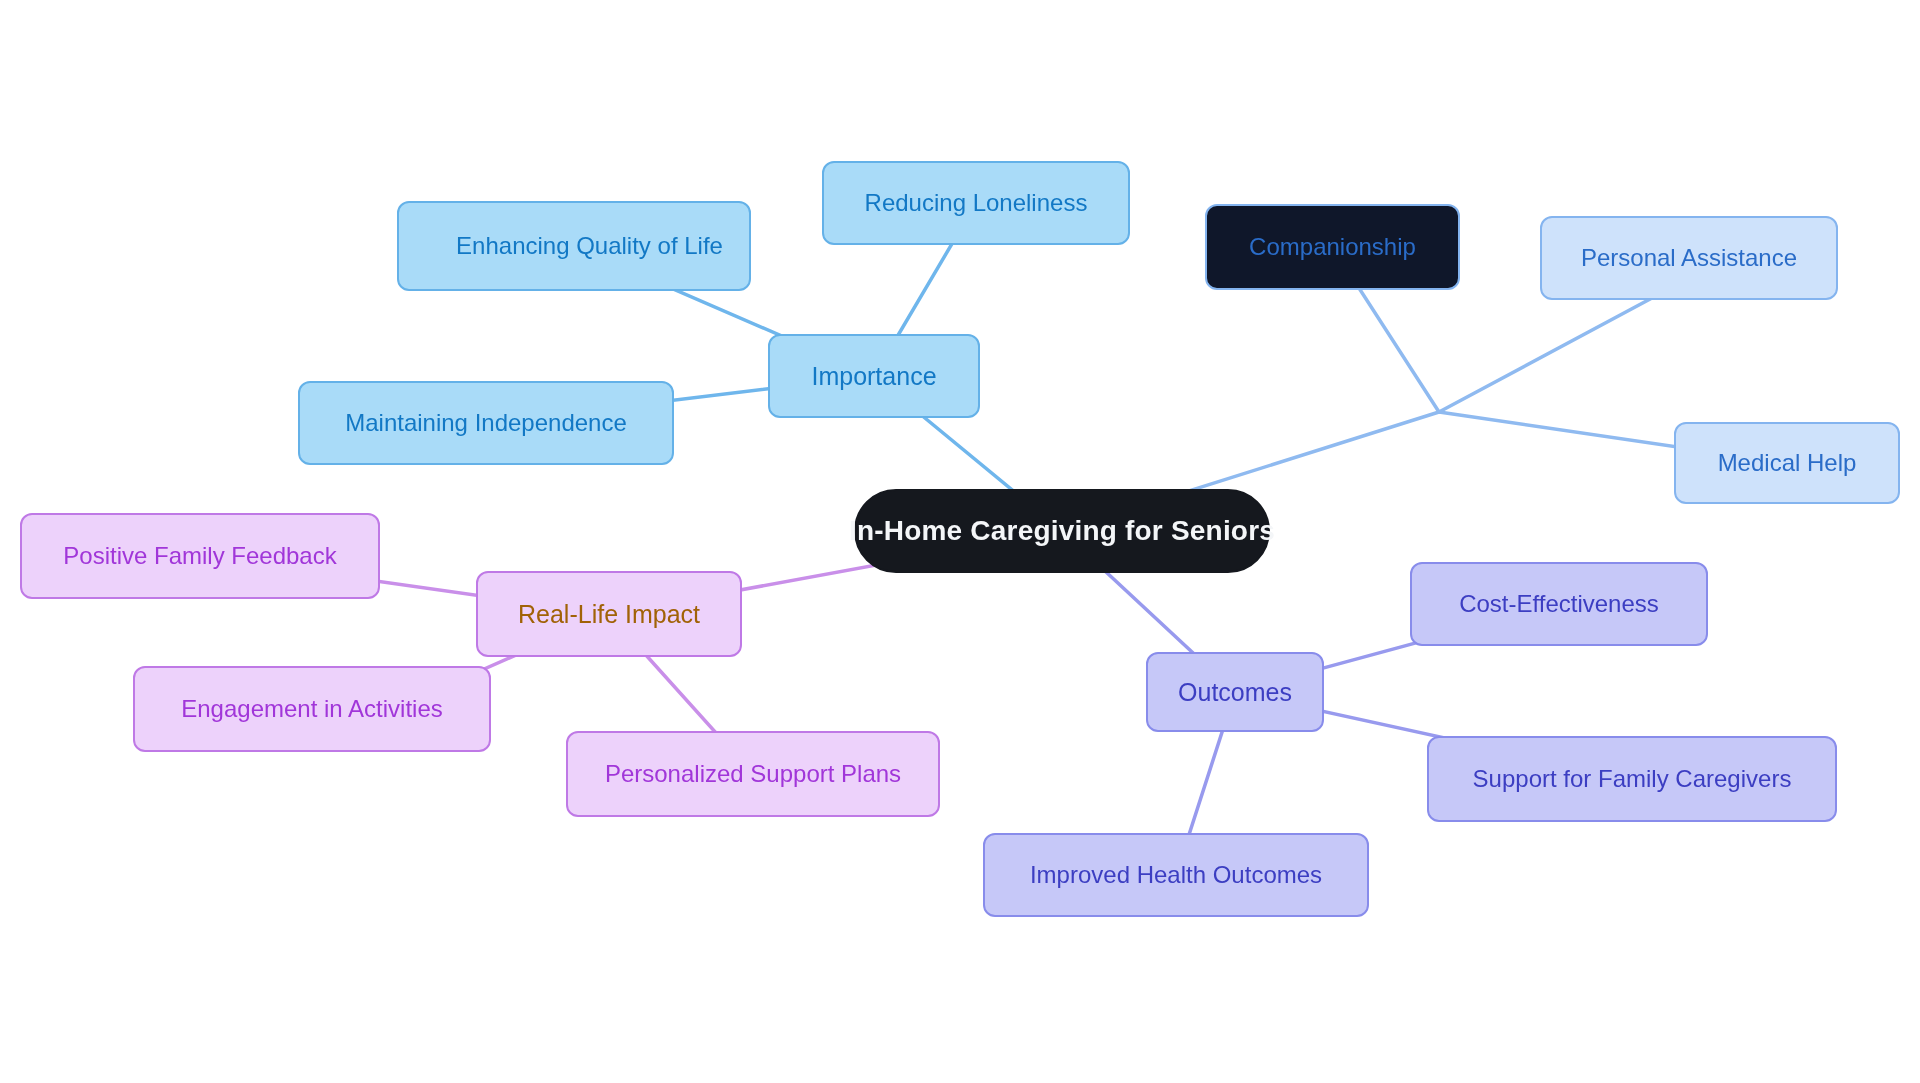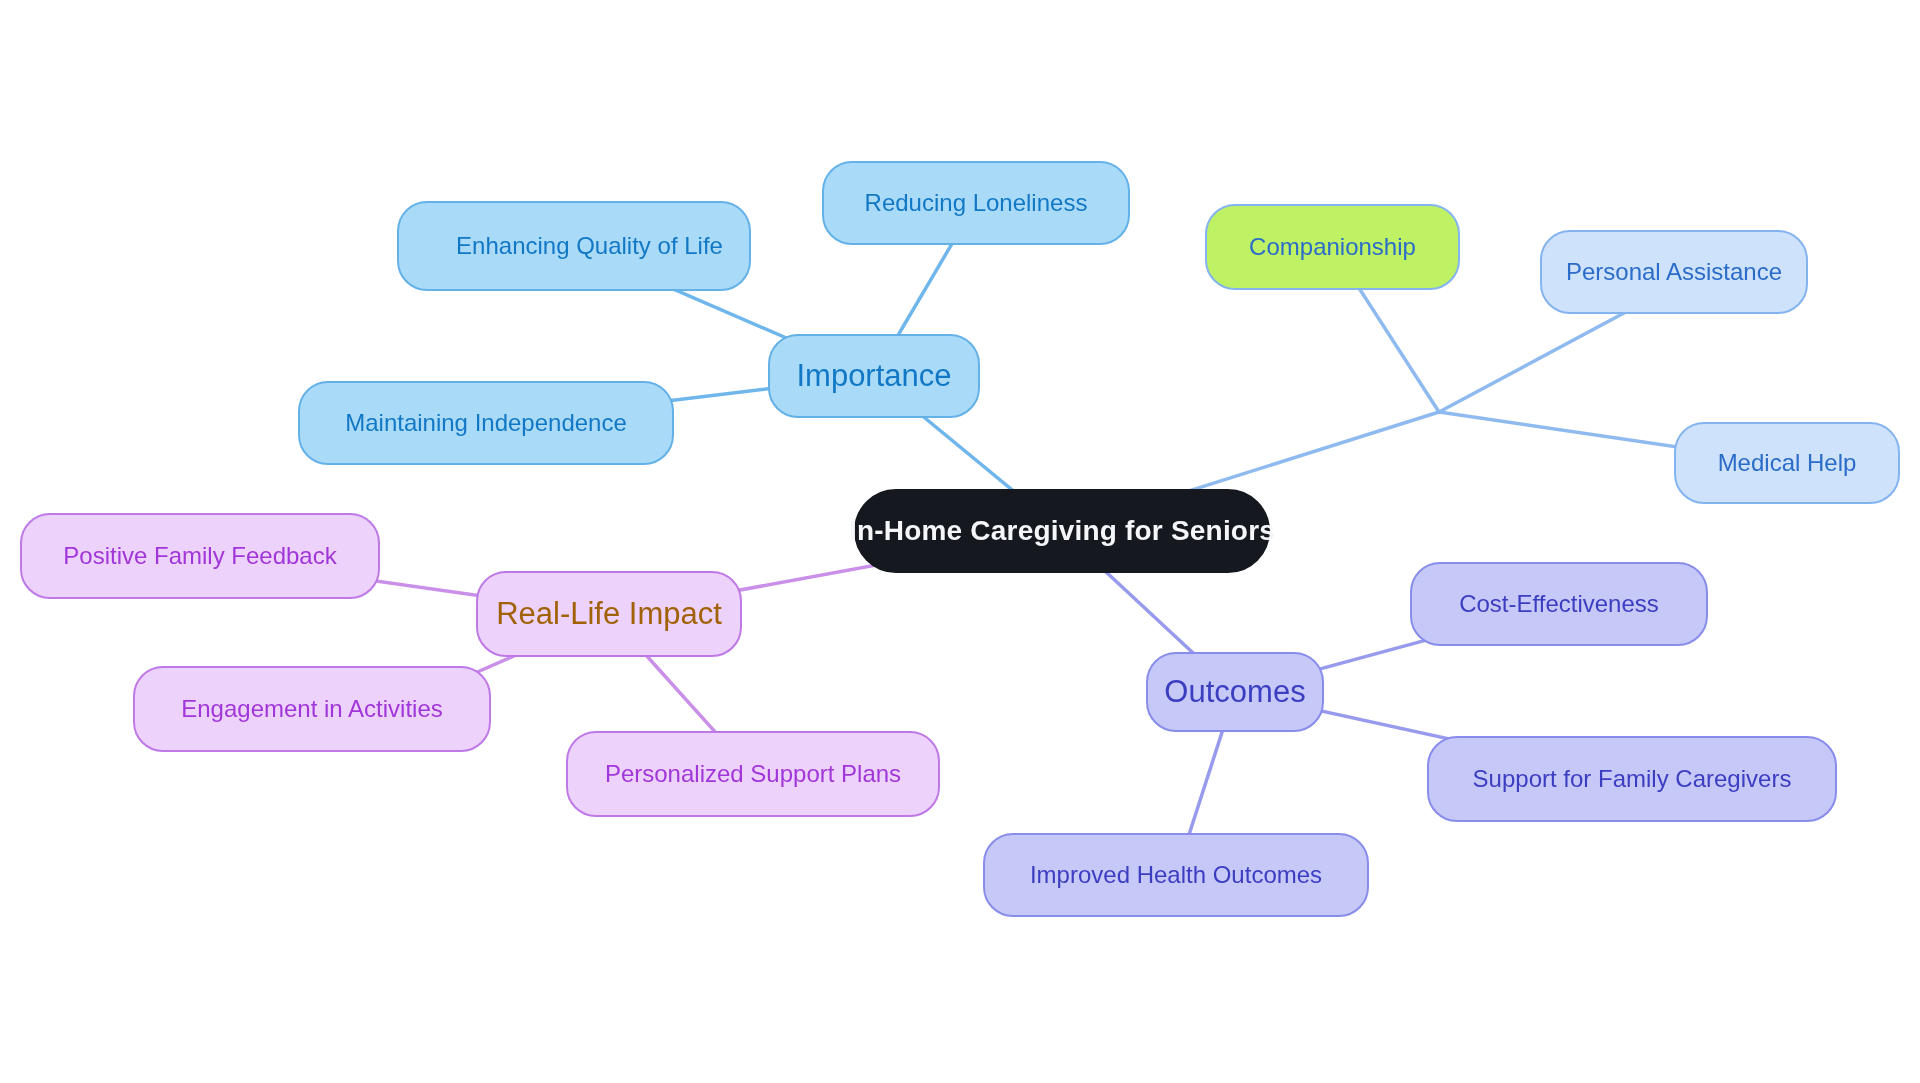--- a/index.html
+++ b/index.html
@@ -17,29 +17,29 @@
     width: 1920px; height: 1083px;
     z-index: 0;
   }
   .node {
     position: absolute;
     display: flex;
     align-items: center;
     justify-content: center;
     box-sizing: border-box;
     border: 2px solid transparent;
-    border-radius: 30px;
+    border-radius: 12px;
     z-index: 1;
     text-align: center;
     line-height: 1.15;
     white-space: nowrap;
     cursor: default;
   }
   .node.child { font-size: 24px; }
-  .node.main  { font-size: 31px; }
+  .node.main  { font-size: 25px; }
   .node.center {
     font-size: 28px;
     border-radius: 42px;
     letter-spacing: 0.2px;
     font-weight: bold;
   }
 </style>
 </head>
 <body>
 
@@ -70,24 +70,24 @@
     </div>
     <div class="node child" style="left: 397px; top: 201px; width: 354px; height: 90px; background: rgb(169, 219, 248); border-color: rgb(100, 177, 232); color: rgb(18, 120, 197); padding-left: 31px;">
       <span>Enhancing Quality of Life</span>
     </div>
     <div class="node child" style="left: 822px; top: 161px; width: 308px; height: 84px; background: rgb(169, 219, 248); border-color: rgb(100, 177, 232); color: rgb(18, 120, 197);">
       <span>Reducing Loneliness</span>
     </div>
     <div class="node child" style="left: 298px; top: 381px; width: 376px; height: 84px; background: rgb(169, 219, 248); border-color: rgb(100, 177, 232); color: rgb(18, 120, 197);">
       <span>Maintaining Independence</span>
     </div>
-    <div class="node child" style="left: 1205px; top: 204px; width: 255px; height: 86px; background: #bef264; border-color: rgb(132, 180, 239); color: rgb(42, 108, 200);">
+    <div class="node child" style="left: 1205px; top: 204px; width: 255px; height: 86px; background: #0f172a; border-color: rgb(132, 180, 239); color: rgb(42, 108, 200);">
       <span>Companionship</span>
     </div>
-    <div class="node child" style="left: 1540px; top: 230px; width: 268px; height: 84px; background: rgb(206, 226, 251); border-color: rgb(132, 180, 239); color: rgb(42, 108, 200);">
+    <div class="node child" style="left: 1540px; top: 216px; width: 298px; height: 84px; background: rgb(206, 226, 251); border-color: rgb(132, 180, 239); color: rgb(42, 108, 200);">
       <span>Personal Assistance</span>
     </div>
     <div class="node child" style="left: 1674px; top: 422px; width: 226px; height: 82px; background: rgb(206, 226, 251); border-color: rgb(132, 180, 239); color: rgb(42, 108, 200);">
       <span>Medical Help</span>
     </div>
     <div class="node main" style="left: 1146px; top: 652px; width: 178px; height: 80px; background: rgb(198, 200, 248); border-color: rgb(136, 140, 235); color: rgb(60, 62, 194);">
       <span>Outcomes</span>
     </div>
     <div class="node child" style="left: 1410px; top: 562px; width: 298px; height: 84px; background: rgb(198, 200, 248); border-color: rgb(136, 140, 235); color: rgb(60, 62, 194);">
       <span>Cost-Effectiveness</span>

